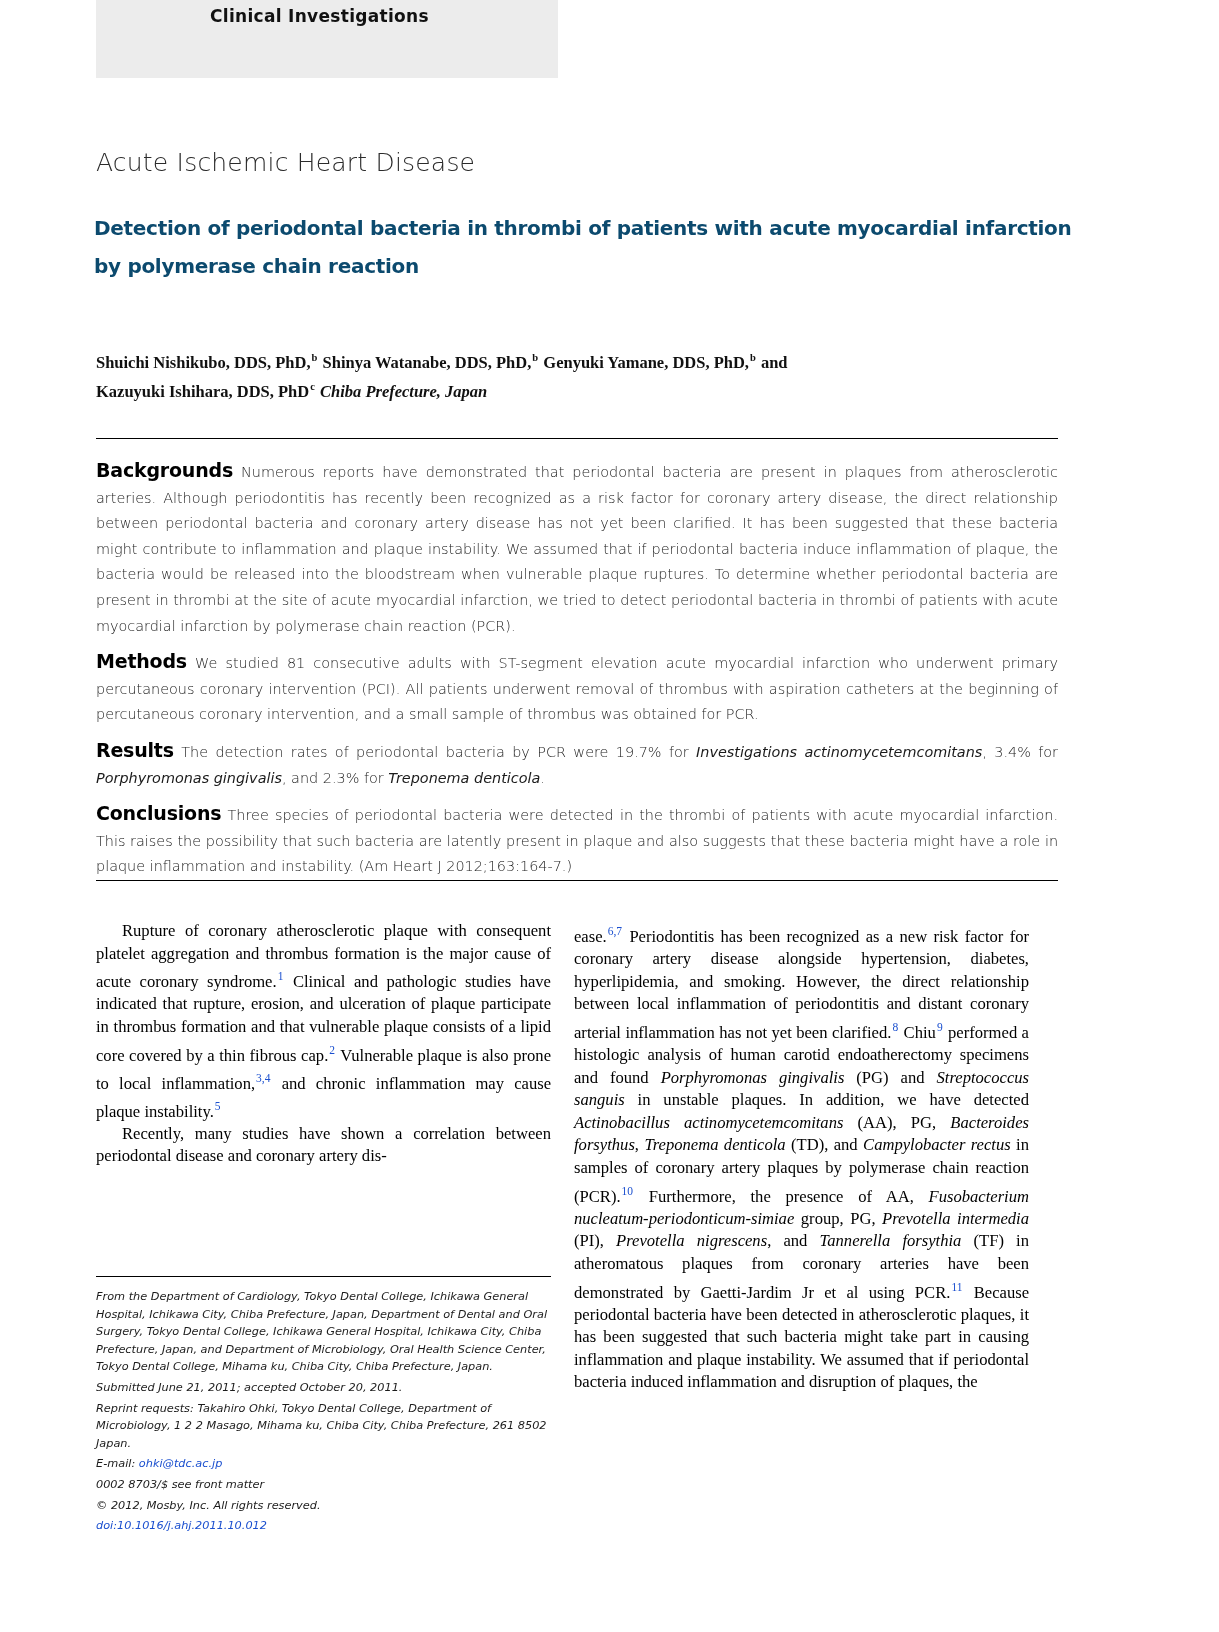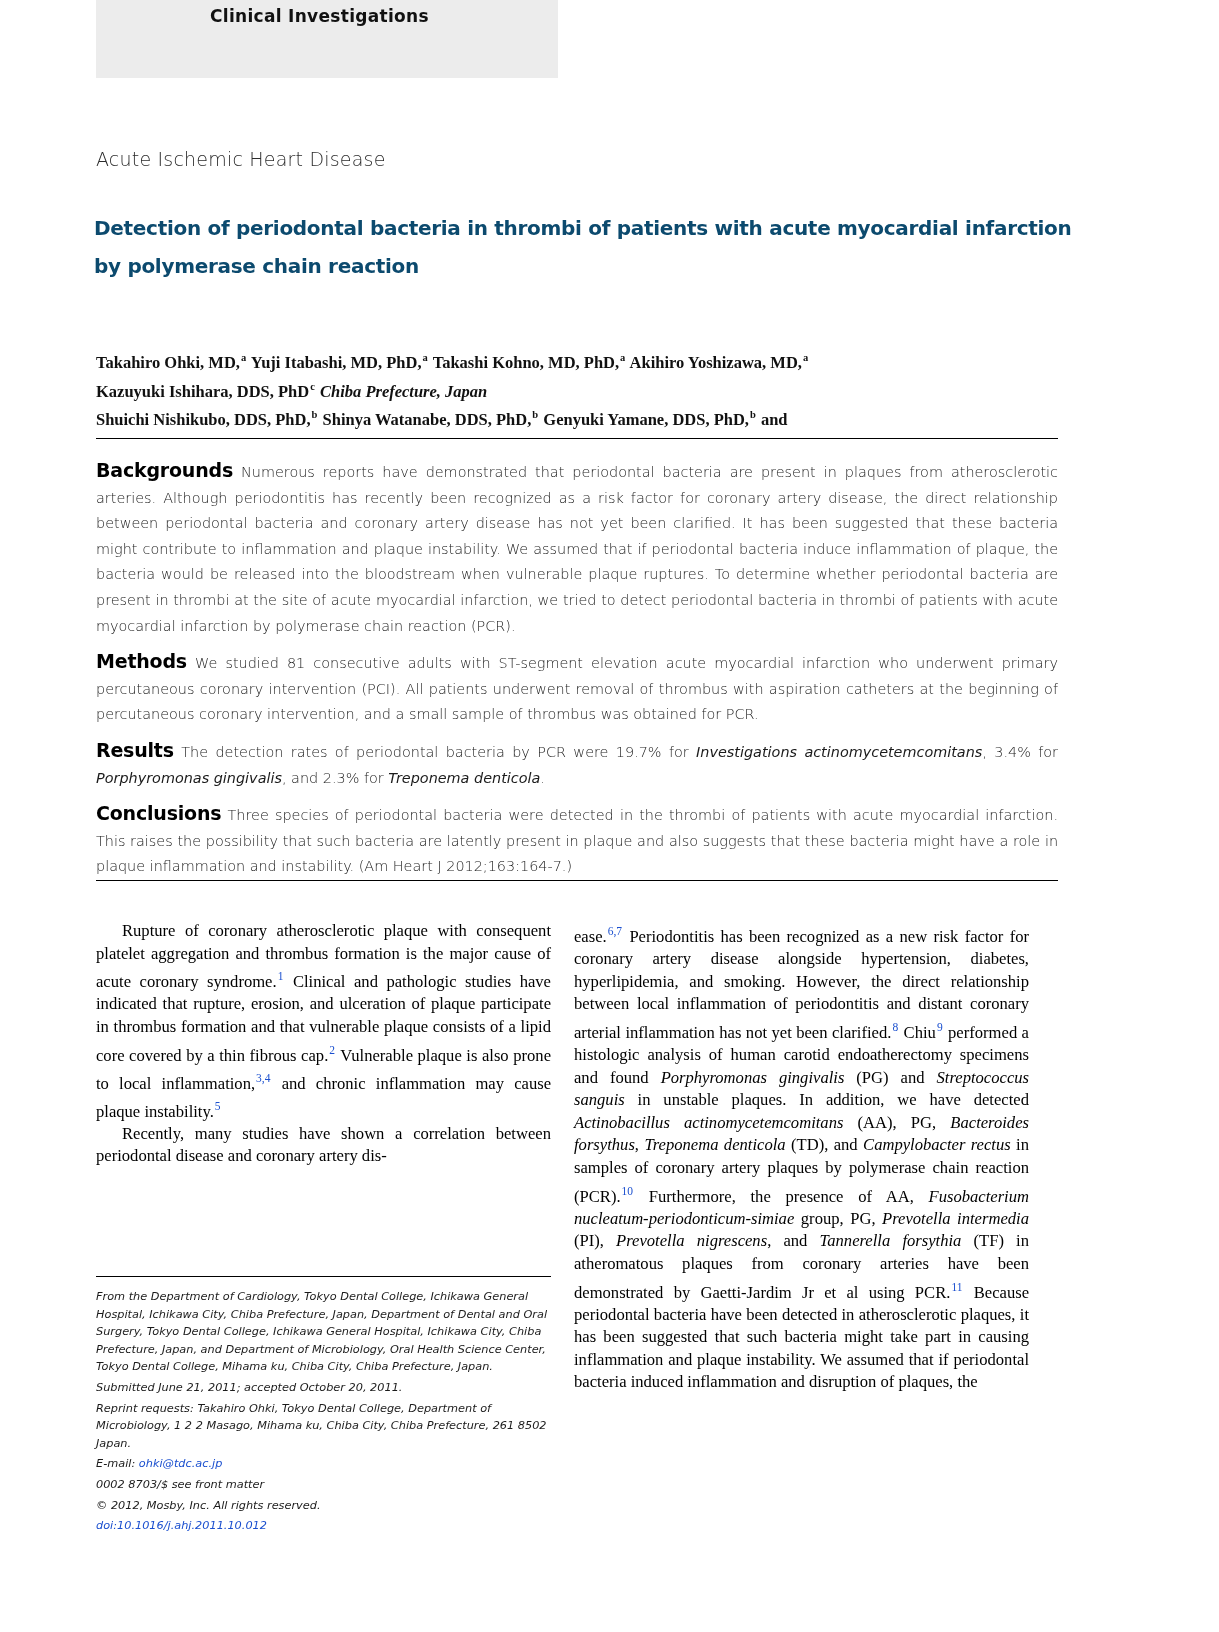--- a/index.html
+++ b/index.html
@@ -41,21 +41,21 @@
     color: #111;
   }
 
   
   .section-kicker {
     position: absolute;
     left: 96px;
     top: 148px;
     font-family: "DejaVu Sans", sans-serif;
     font-weight: 300;
-    font-size: 19px;
+    font-size: 25px;
     color: #2b2b2b;
     letter-spacing: 0.2px;
   }
   .article-title {
     position: absolute;
     left: 94px;
     top: 196px;
     width: 980px;
     font-family: "DejaVu Sans", sans-serif;
     font-weight: bold;
@@ -182,29 +182,26 @@
 
   <div class="banner"></div>
   <div class="banner-label">Clinical Investigations</div>
 
   <div class="section-kicker">Acute Ischemic Heart Disease</div>
 
   <h1 class="article-title">Detection of periodontal bacteria in thrombi of patients with acute myocardial infarction by polymerase chain reaction</h1>
 
   <div class="authors">
     <div>
-      <span>Takahiro Ohki, MD,</span><sup>a</sup><span> Yuji Itabashi, MD, PhD,</span><sup>a</sup><span> Takashi Kohno, MD, PhD,</span><sup>a</sup><span> Akihiro Yoshizawa, MD,</span><sup>a</sup>
+      <span>Shuichi Nishikubo, DDS, PhD,</span><sup>b</sup><span> Shinya Watanabe, DDS, PhD,</span><sup>b</sup><span> Genyuki Yamane, DDS, PhD,</span><sup>b</sup><span> and</span>
     </div>
     <div>
       <span>Kazuyuki Ishihara, DDS, PhD</span><sup>c</sup>
       <span class="loc">Chiba Prefecture, Japan</span>
     </div>
-    <div>
-      <span>Shuichi Nishikubo, DDS, PhD,</span><sup>b</sup><span> Shinya Watanabe, DDS, PhD,</span><sup>b</sup><span> Genyuki Yamane, DDS, PhD,</span><sup>b</sup><span> and</span>
-    </div>
   </div>
 
   <div class="rule rule-top"></div>
 
   <div class="abstract">
     <p>
       <span class="abs-head">Backgrounds</span>
       <span>Numerous reports have demonstrated that periodontal bacteria are present in plaques from atherosclerotic arteries. Although periodontitis has recently been recognized as a risk factor for coronary artery disease, the direct relationship between periodontal bacteria and coronary artery disease has not yet been clarified. It has been suggested that these bacteria might contribute to inflammation and plaque instability. We assumed that if periodontal bacteria induce inflammation of plaque, the bacteria would be released into the bloodstream when vulnerable plaque ruptures. To determine whether periodontal bacteria are present in thrombi at the site of acute myocardial infarction, we tried to detect periodontal bacteria in thrombi of patients with acute myocardial infarction by polymerase chain reaction (PCR).</span>
     </p>
     <p>

